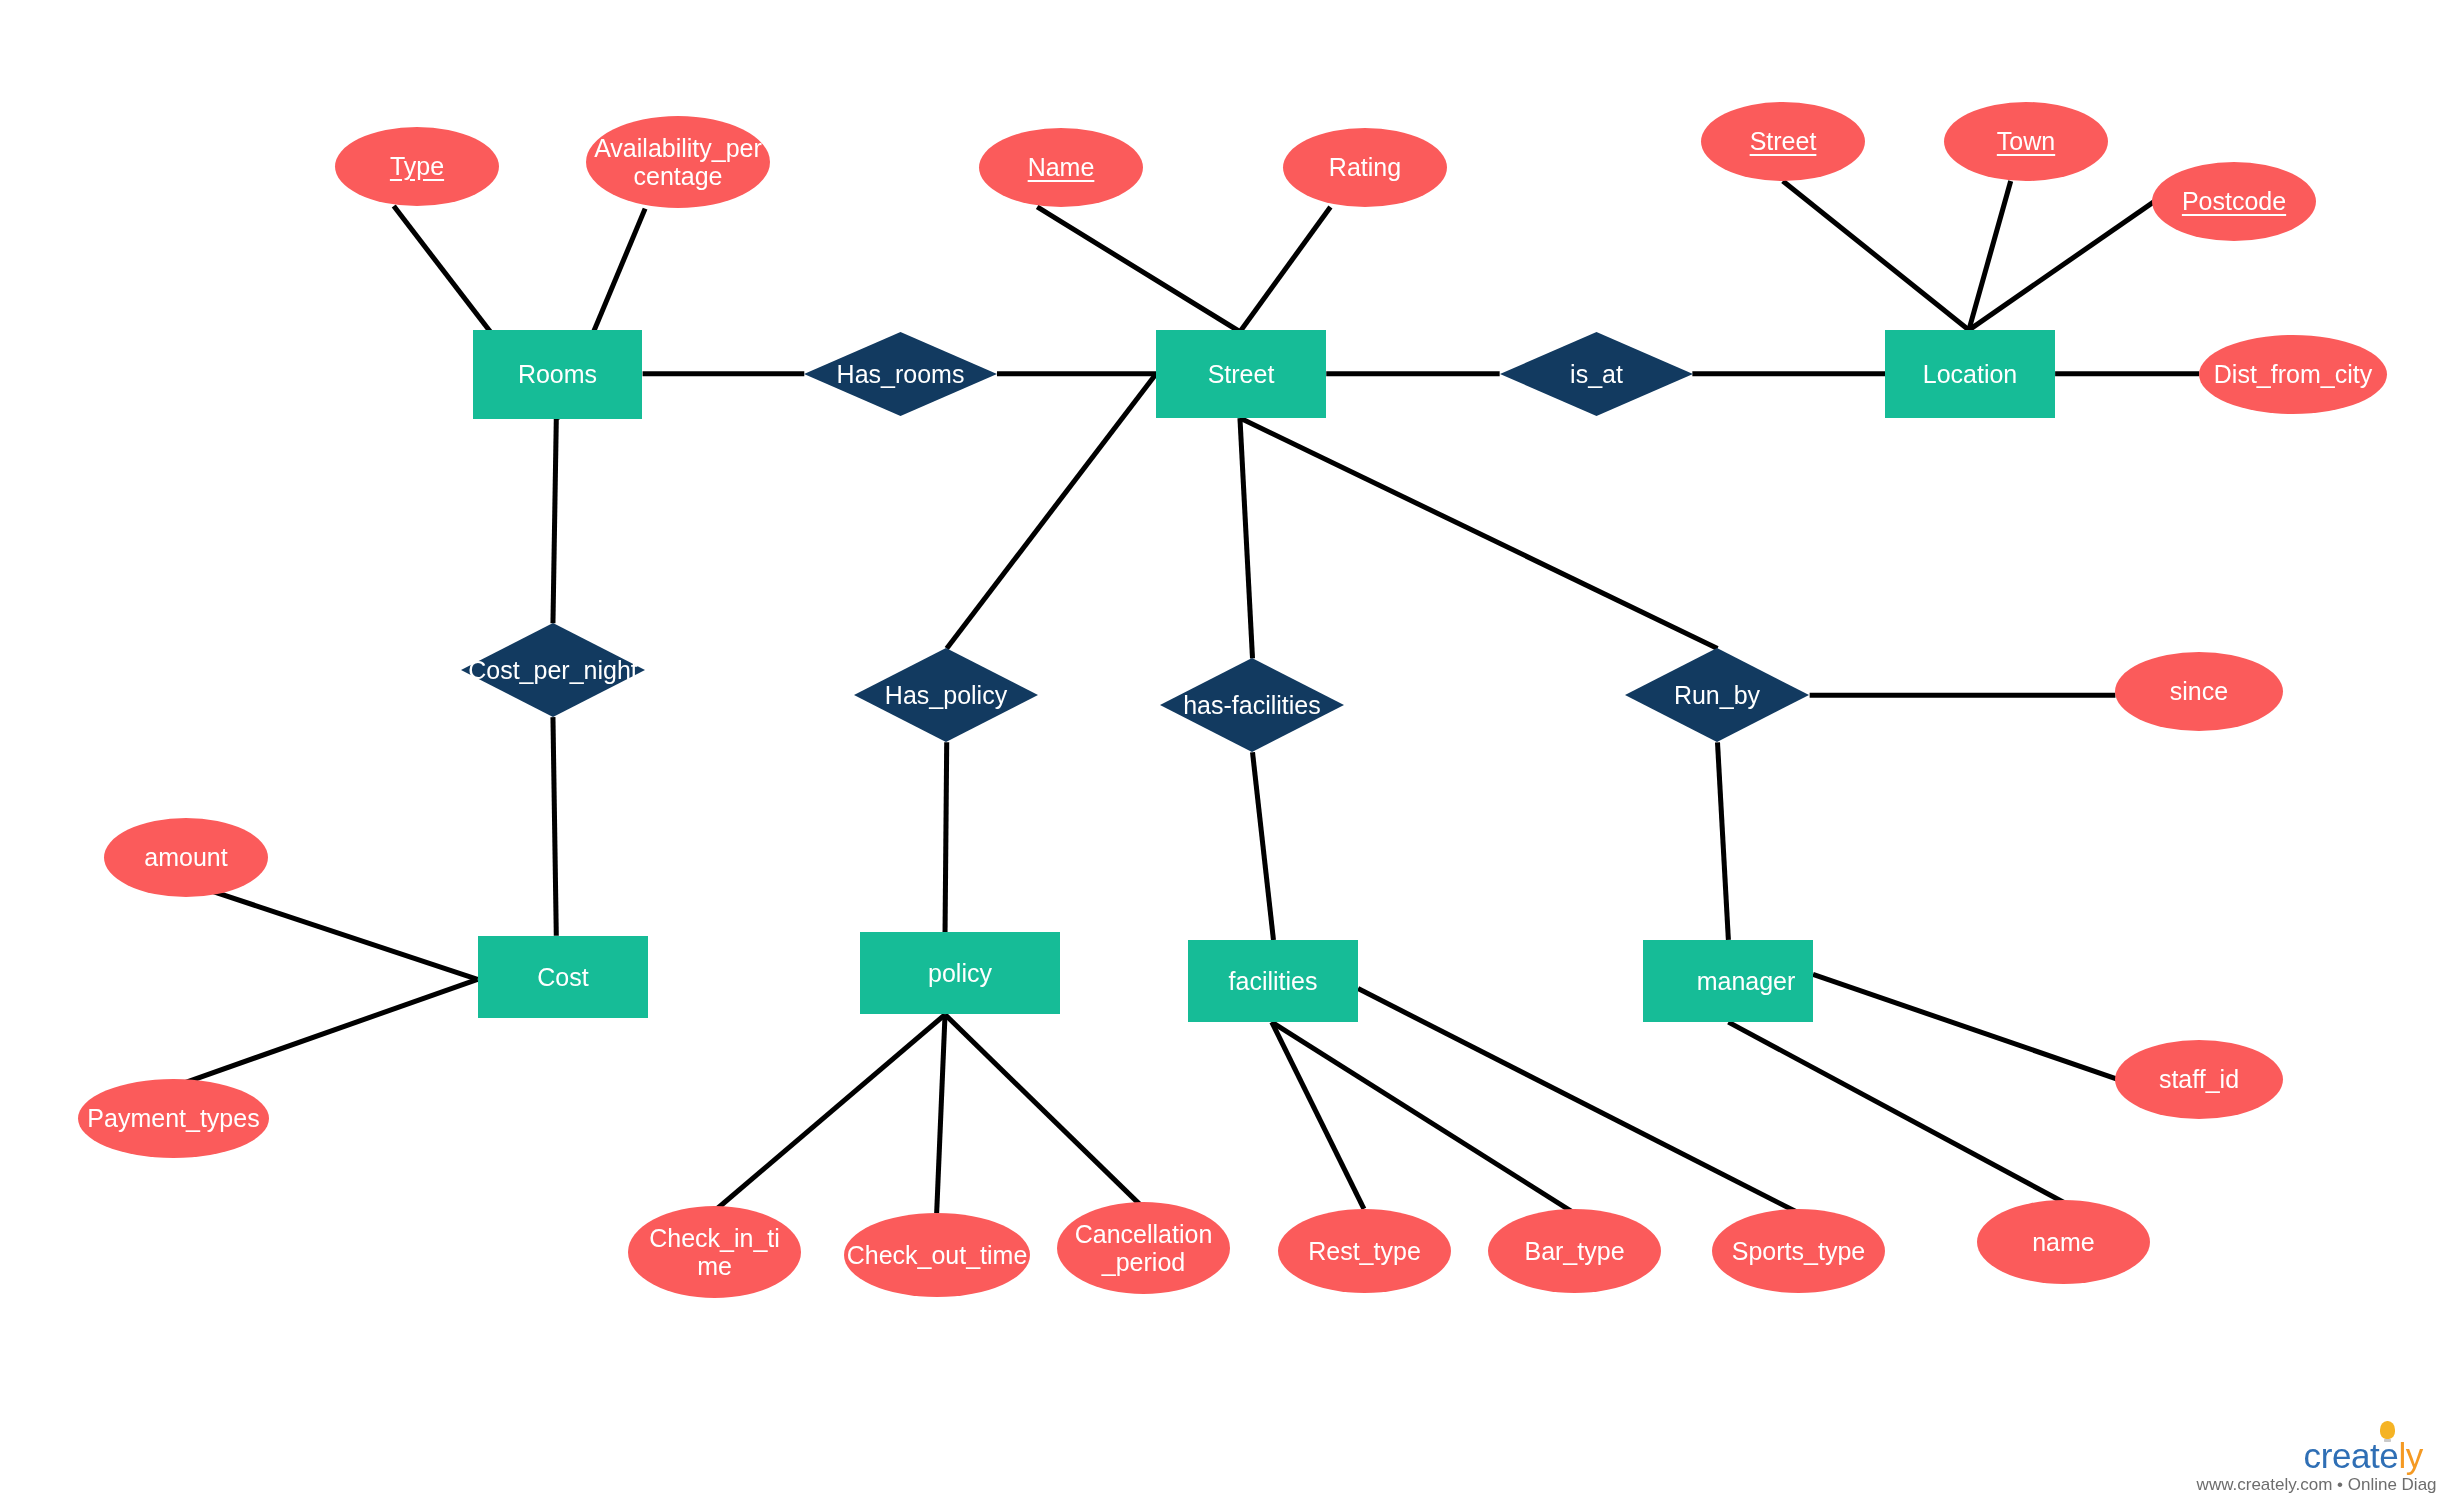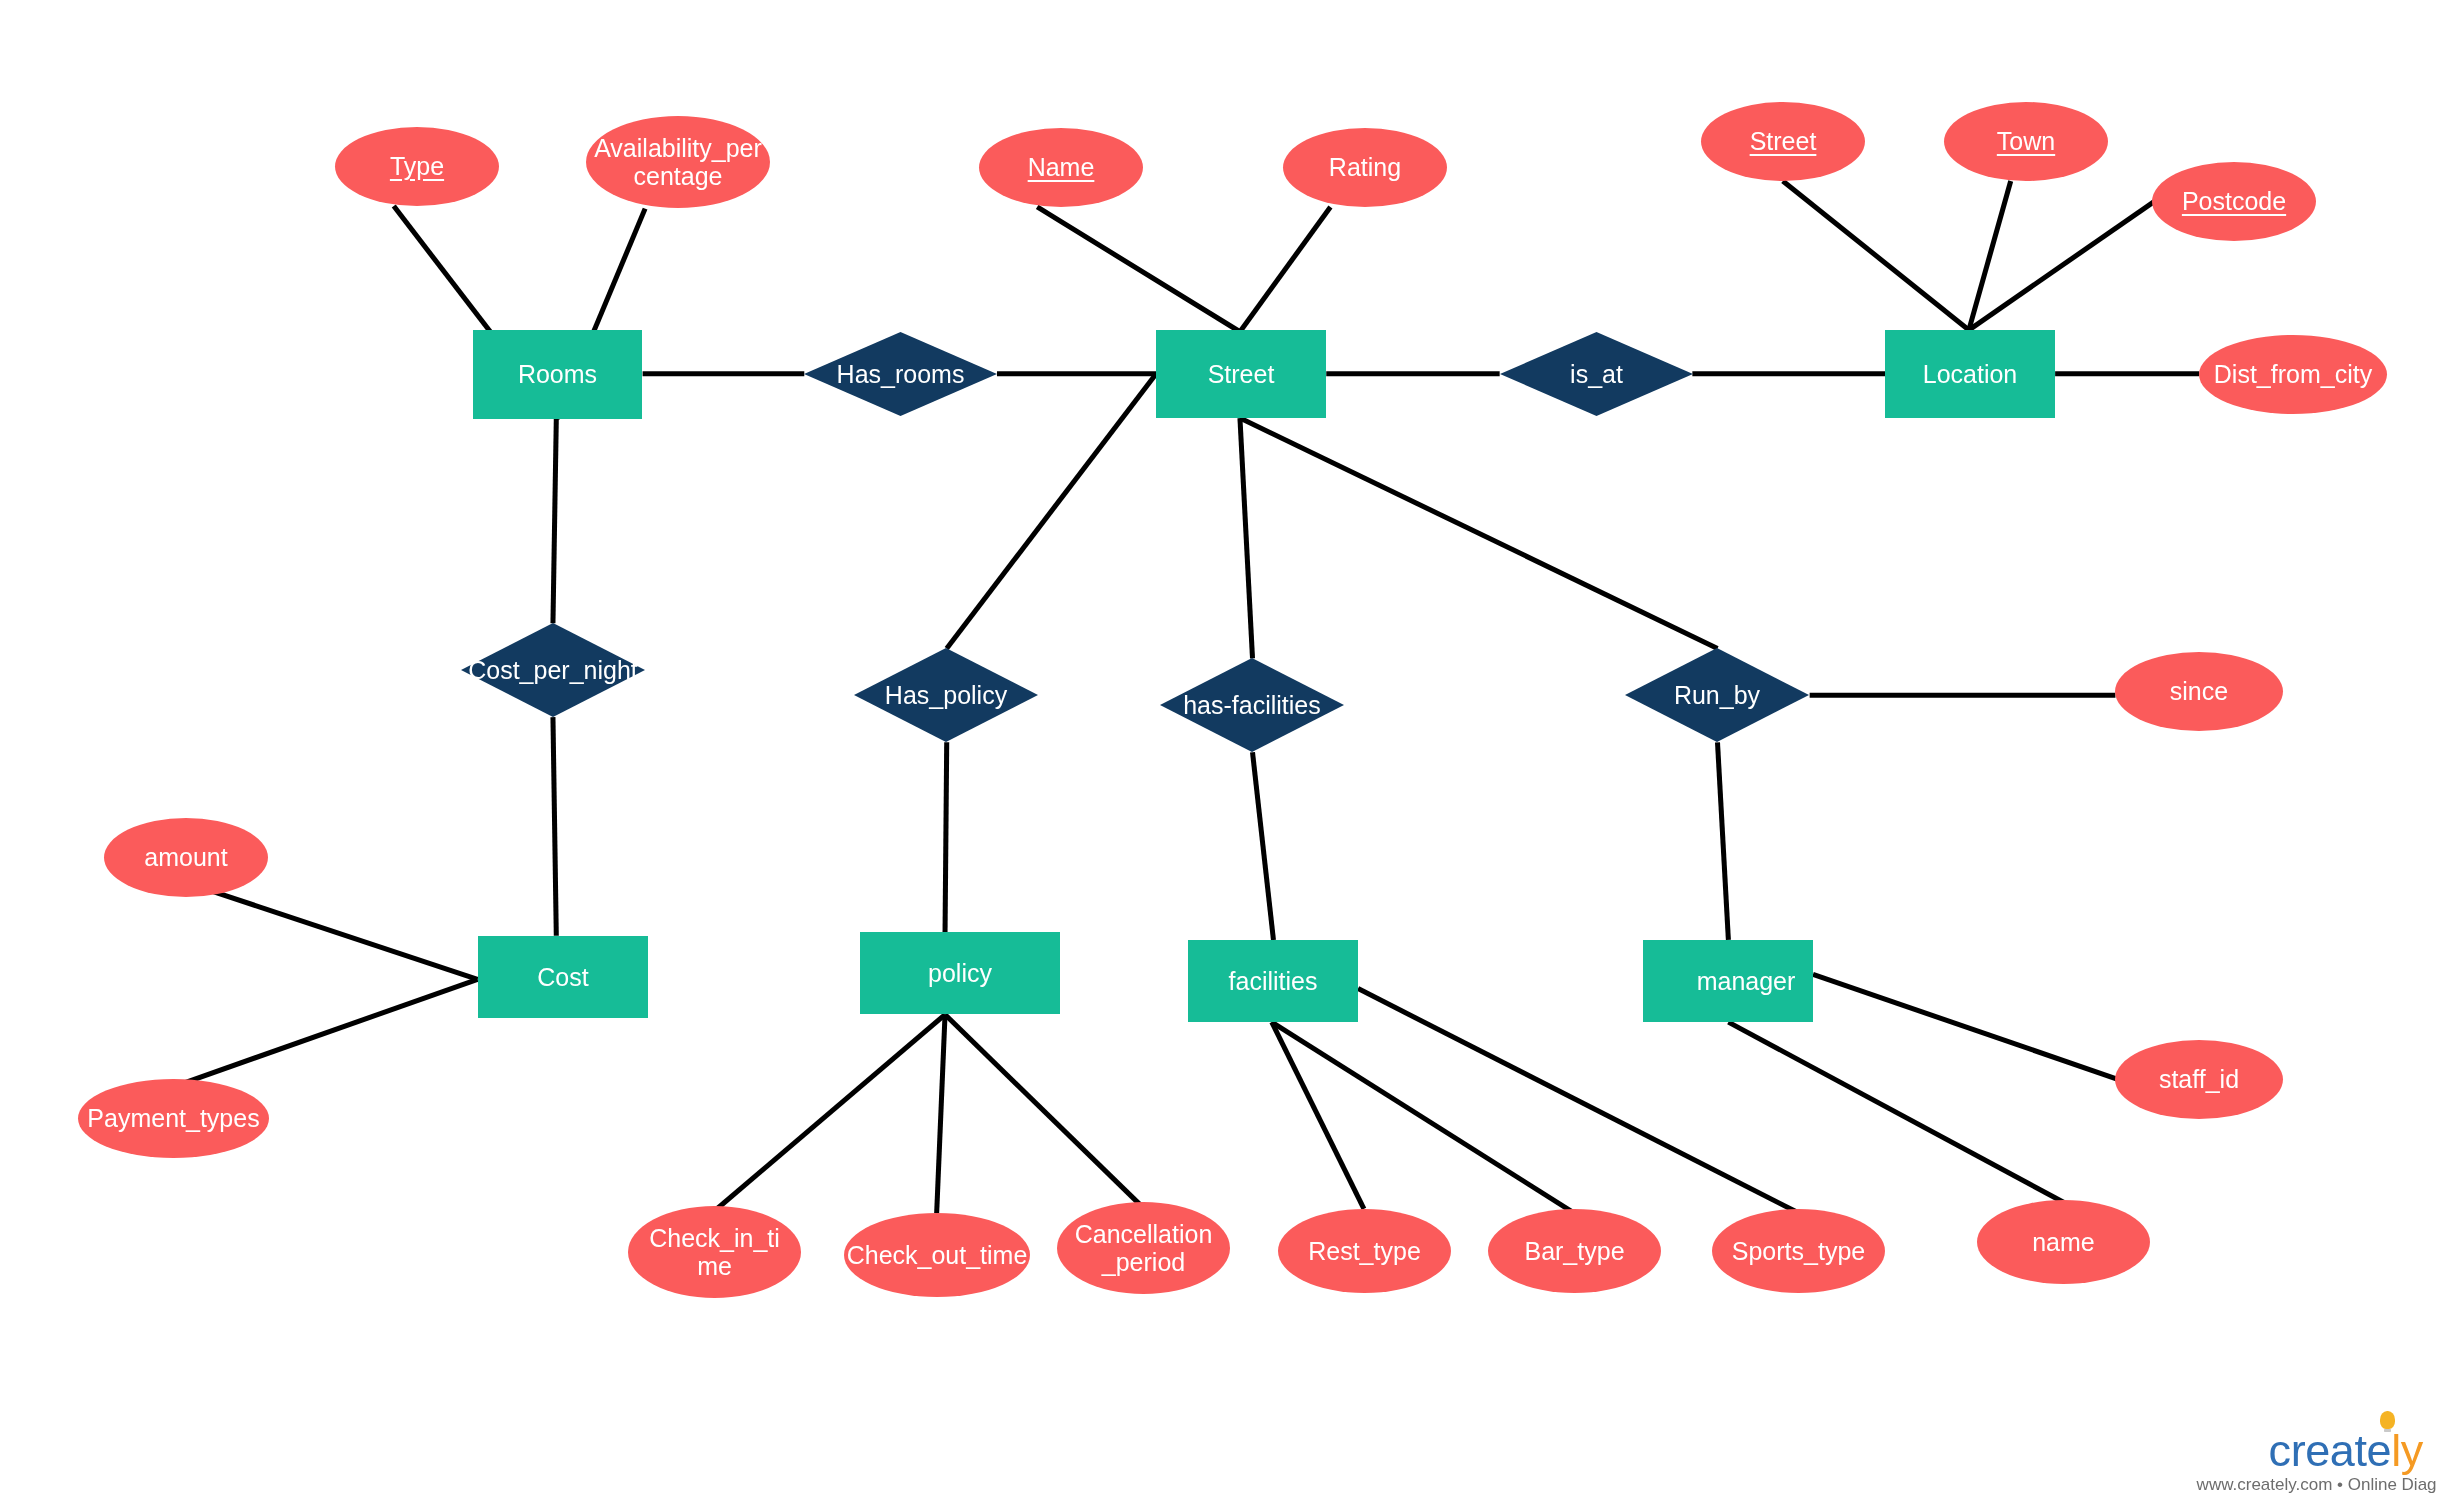--- a/index.html
+++ b/index.html
@@ -74,21 +74,21 @@
   
   #watermark {
     position: absolute;
     right: 13.4px;
     bottom: 13.4px;
     width: 228px;
     text-align: right;
     user-select: none;
   }
   #wm-logo {
-    font-size: 45px;
+    font-size: 35px;
     letter-spacing: -0.4px;
     line-height: 1;
     position: relative;
     display: inline-block;
     padding-right: 1.7px;
   }
   #wm-logo .c-blue { color: #2f6fb5; }
   #wm-logo .c-orange { color: #f59a23; }
   #wm-bulb {
     position: absolute;

